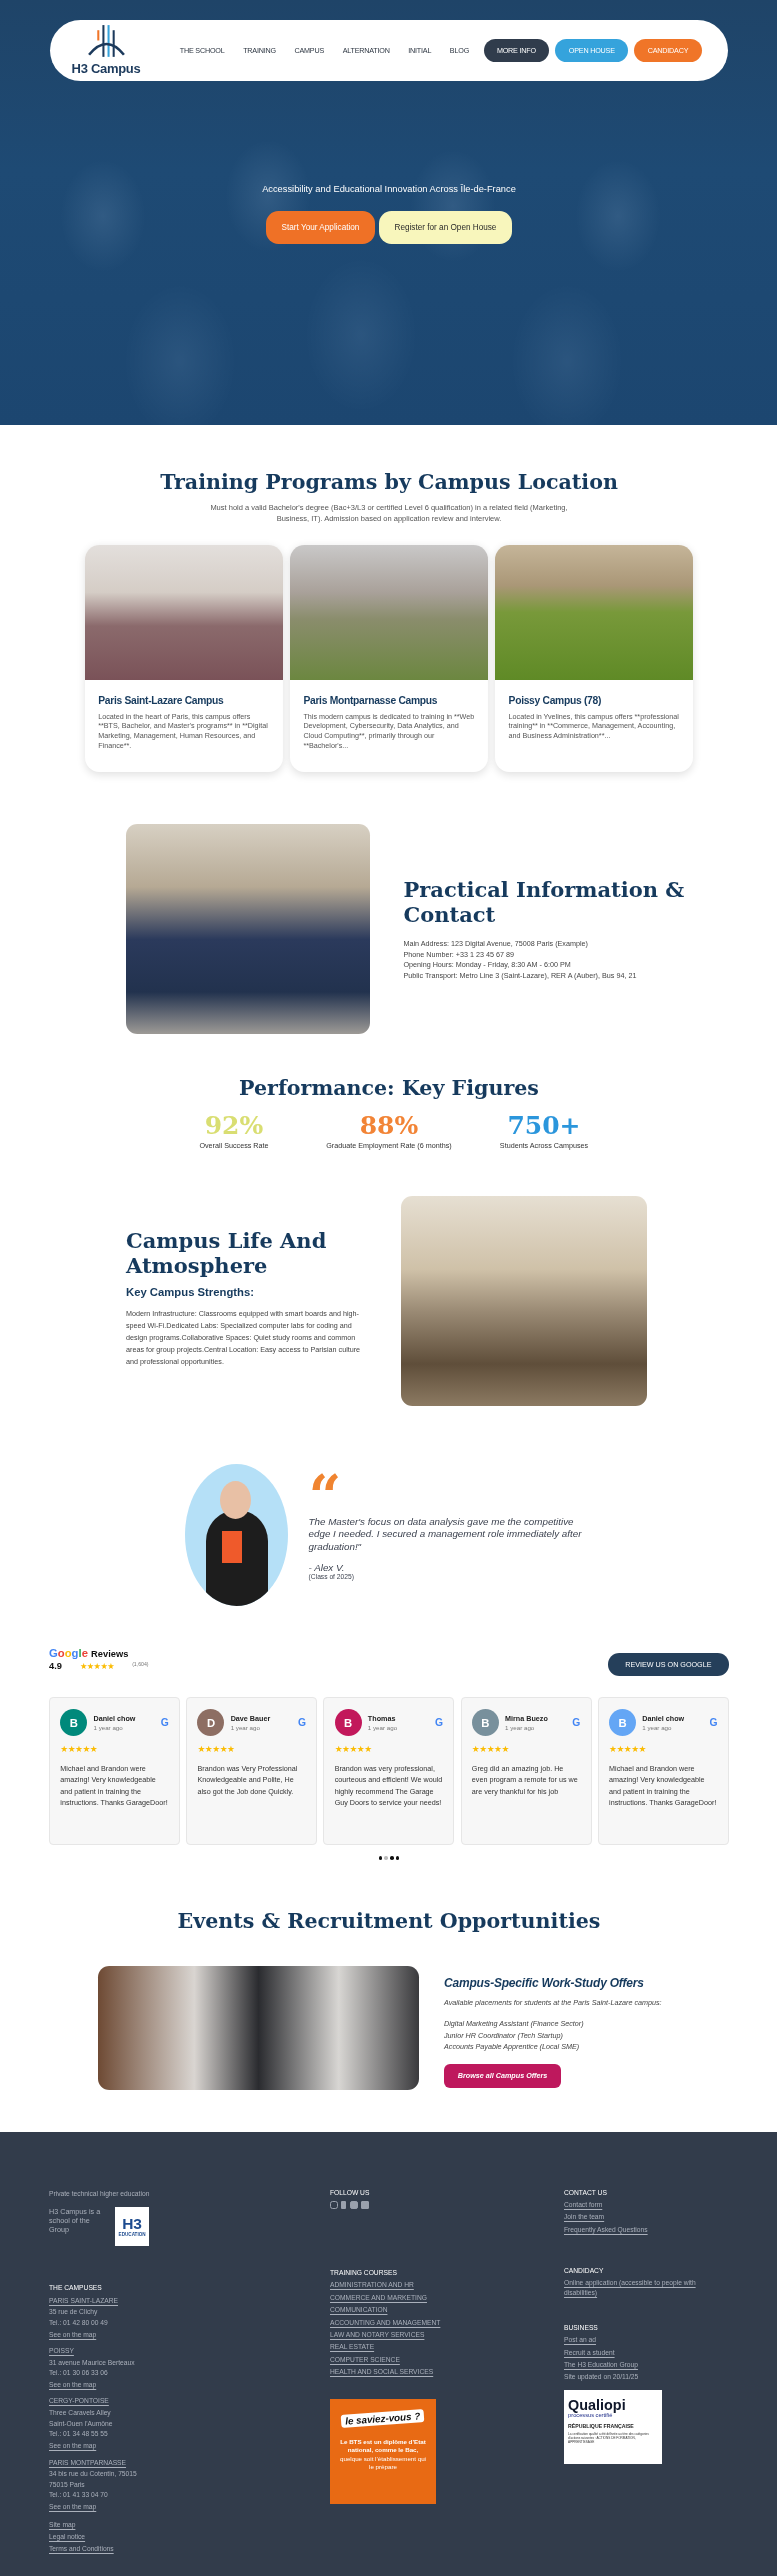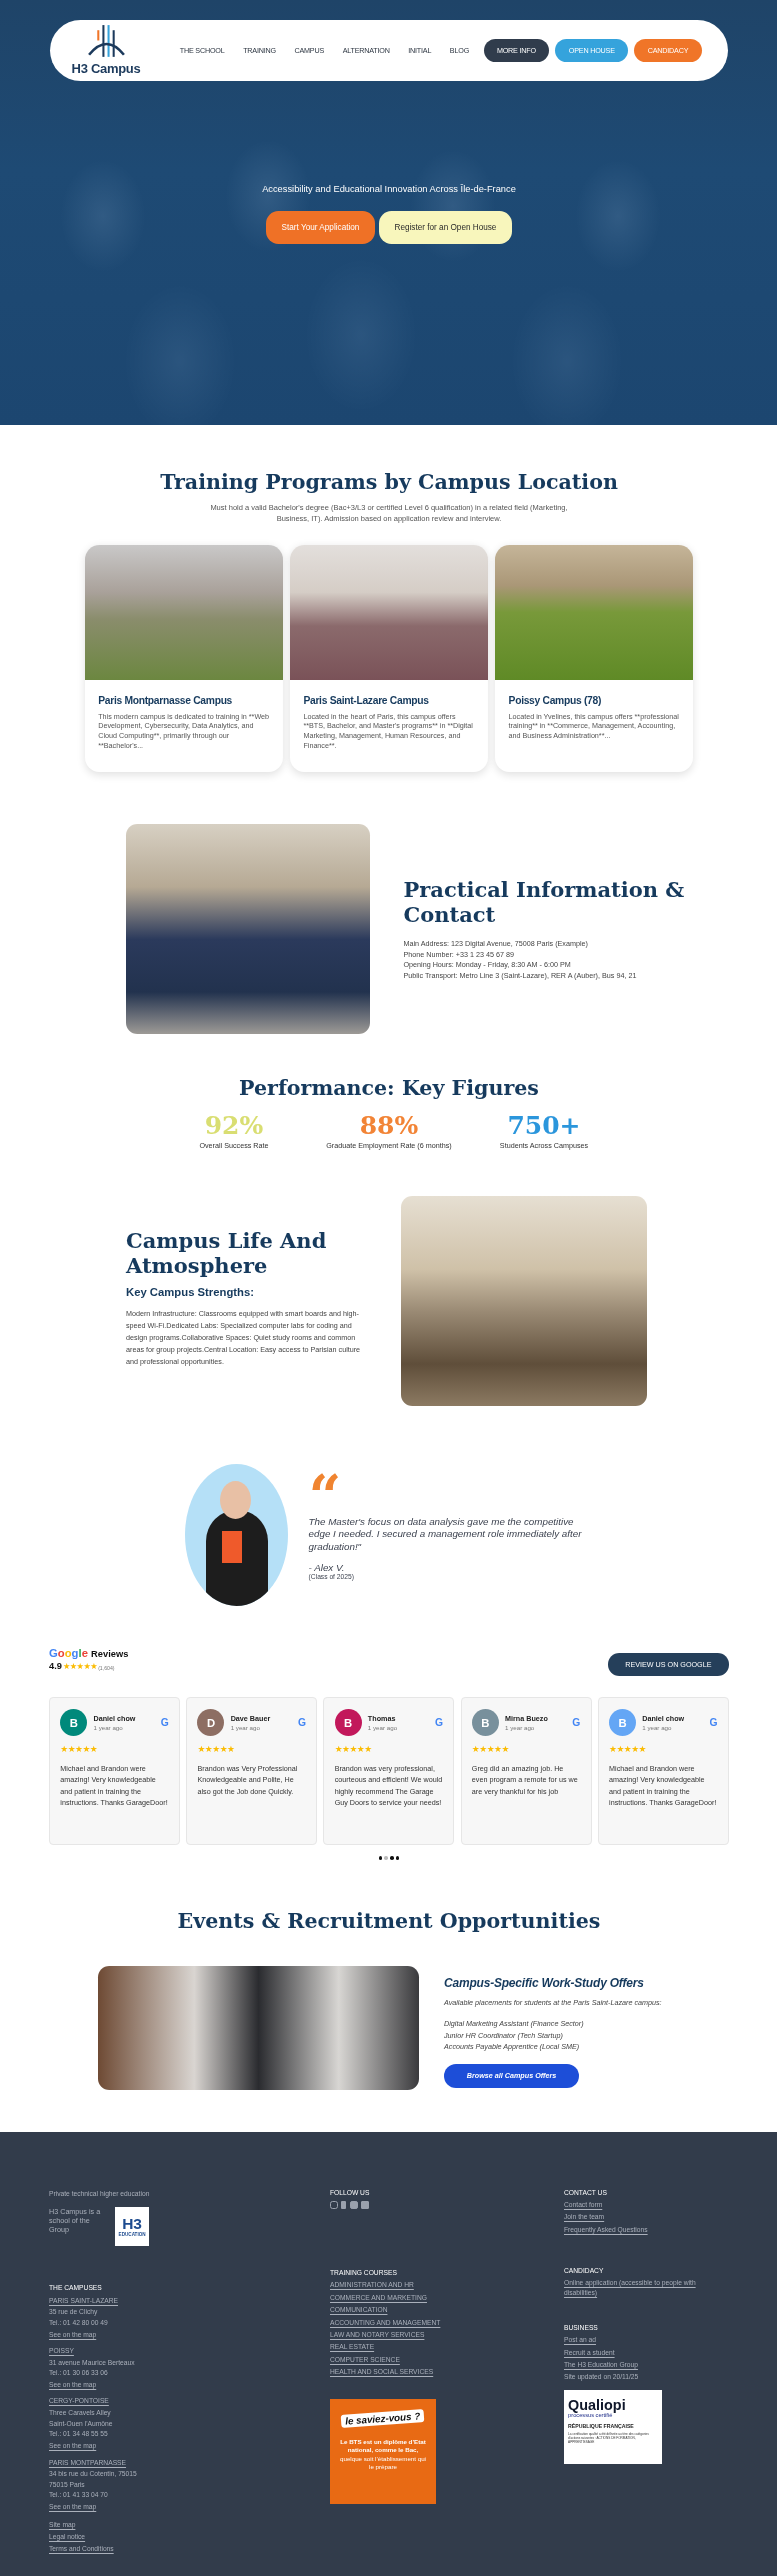--- a/index.html
+++ b/index.html
@@ -84,21 +84,21 @@
   .quote-mark { font-size:57px; color:#f08430; font-family:"DejaVu Serif", serif; font-weight:bold; line-height:0.8; height:36px; margin-top:10.3px; }
   .quote-text { font-style:italic; font-size:9.8px; color:#3d4350; line-height:1.3; margin-top:5.2px; }
   .quote-author { font-style:italic; font-size:9.8px; color:#3d4350; margin-top:8.2px; }
   .quote-class { font-size:6.7px; color:#3d4350; }
 
   
   .reviews { padding:41px 49px 0; }
   .rev-head { display:flex; justify-content:space-between; align-items:flex-start; }
   .g-logo { font-size:11.3px; font-weight:bold; }
   .g-logo span.rv { color:#111; font-size:9.3px; }
-  .rating-row { display:flex; align-items:flex-end; gap:1px; margin-top:2.1px; }
+  .rating-row { display:flex; align-items:flex-start; gap:18px; margin-top:2.1px; }
   .rating-num { font-size:9.3px; font-weight:bold; color:#111; }
   .stars { color:#fbbc04; font-size:8.2px; letter-spacing:-0.5px; }
   .rating-count { font-size:5.2px; color:#777; }
   .review-btn { background:#253f5a; color:#fff; font-size:7.2px; height:23px; padding:0 17.5px; border-radius:11.3px; display:flex; align-items:center; margin-top:6.2px; cursor:pointer; }
   .rev-cards { display:flex; gap:6.2px; margin-top:20.6px; }
   .rev-card { width:131px; height:148px; background:#f7f7f7; border:0.5px solid #e6e6e6; border-radius:4.1px; padding:11.3px 10.3px; }
   .rev-top { display:flex; align-items:center; }
   .avatar { width:27px; height:27px; border-radius:50%; color:#fff; font-size:11.3px; font-weight:bold; display:flex; align-items:center; justify-content:center; flex-shrink:0; }
   .rev-name { margin-left:6.2px; flex:1; }
   .rev-name .n { font-size:7.2px; font-weight:bold; color:#222; }
@@ -111,21 +111,21 @@
   .dot.off { background:#bbb; }
 
   
   .events { padding-top:49px; text-align:center; }
   .ev-row { display:flex; padding:33px 0 0 98px; text-align:left;font-style:italic; }
   .ev-img { width:321px; height:124px; border-radius:11.3px; background:linear-gradient(90deg,#6e4a34 0%,#d9d5d1 30%,#2a2b2f 50%,#d8d6d3 75%,#3a3a3d 100%); }
   .ev-text { margin-left:25px; padding-top:10.3px; }
   .ev-title { font-size:12px; font-weight:bold; color:#163a5d; letter-spacing:-0.2px; }
   .ev-intro { font-size:7.2px; color:#444; margin-top:8.2px; }
   .ev-list { font-size:7.2px; color:#444; margin-top:10.3px; line-height:1.65; }
-  .ev-btn { margin-top:10.3px; width:135px; height:24px; border-radius:12px; background:#1d4ed8; color:#fff; font-size:7.2px; font-weight:bold; display:flex; align-items:center; justify-content:center; cursor:pointer; }
+  .ev-btn { margin-top:10.3px; width:117px; height:24px; border-radius:6px; background:#be185d; color:#fff; font-size:7.2px; font-weight:bold; display:flex; align-items:center; justify-content:center; cursor:pointer; }
 
   
   .footer { margin-top:42px; background:#323c4b; padding:57px 49px 31px; color:#aab0bb; font-size:6.7px; }
   .f-grid { display:grid; grid-template-columns:281px 234px 1fr; }
   .f-head { color:#fff; font-size:6.7px; text-transform:uppercase; }
   .f-link { color:#aab0bb; text-decoration:underline; text-underline-offset:1.5px; display:block; line-height:1.85; cursor:pointer; }
   .f-plain { line-height:1.6; }
   .group-row { display:flex; align-items:flex-start; margin-top:7.2px; }
   .group-row .gtxt { font-size:7.2px; line-height:1.3; }
   .h3edu { width:34px; height:39px; background:#fff; margin-left:4.1px; display:flex; flex-direction:column; align-items:center; justify-content:center; }
@@ -181,31 +181,31 @@
       <div class="cta yellow">Register for an Open House</div>
     </div>
   </div>
 </section>
 
 <section class="training">
   <h2 class="sec-title serif">Training Programs by Campus Location</h2>
   <p class="desc">Must hold a valid Bachelor's degree (Bac+3/L3 or certified Level 6 qualification) in a related field (Marketing, Business, IT). Admission based on application review and interview.</p>
   <div class="cards">
     <div class="card">
+      <div class="card-img c1"></div>
+      <div class="card-body">
+        <div class="card-title">Paris Saint-Lazare Campus</div>
+        <div class="card-text">Located in the heart of Paris, this campus offers **BTS, Bachelor, and Master's programs** in **Digital Marketing, Management, Human Resources, and Finance**.</div>
+      </div>
+    </div>
+    <div class="card">
       <div class="card-img c2"></div>
       <div class="card-body">
         <div class="card-title">Paris Montparnasse Campus</div>
         <div class="card-text">This modern campus is dedicated to training in **Web Development, Cybersecurity, Data Analytics, and Cloud Computing**, primarily through our **Bachelor's...</div>
-      </div>
-    </div>
-    <div class="card">
-      <div class="card-img c1"></div>
-      <div class="card-body">
-        <div class="card-title">Paris Saint-Lazare Campus</div>
-        <div class="card-text">Located in the heart of Paris, this campus offers **BTS, Bachelor, and Master's programs** in **Digital Marketing, Management, Human Resources, and Finance**.</div>
       </div>
     </div>
     <div class="card">
       <div class="card-img c3"></div>
       <div class="card-body">
         <div class="card-title">Poissy Campus (78)</div>
         <div class="card-text">Located in Yvelines, this campus offers **professional training** in **Commerce, Management, Accounting, and Business Administration**...</div>
       </div>
     </div>
   </div>

